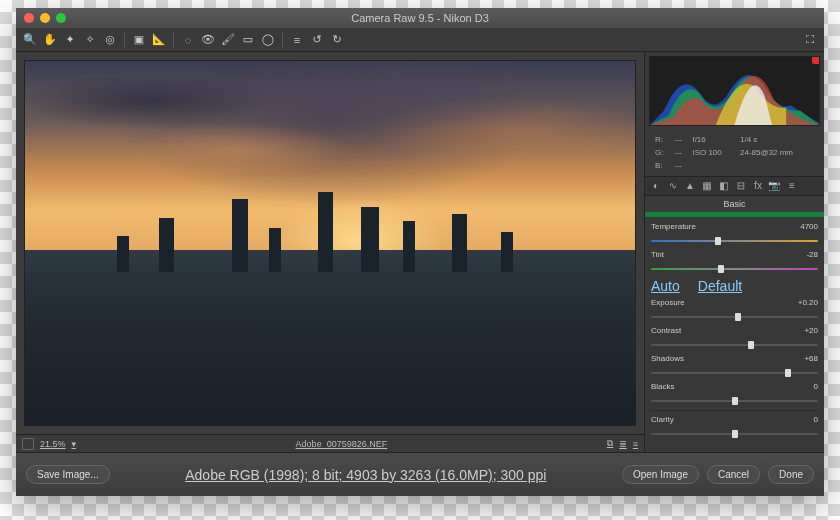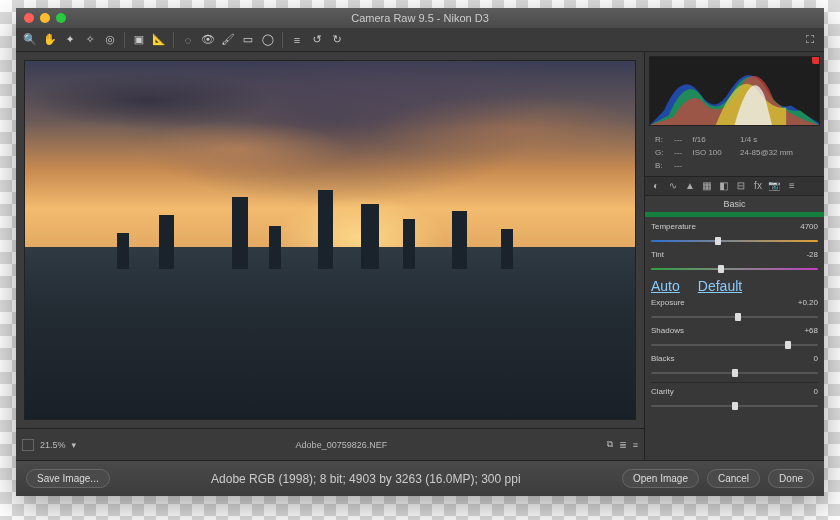--- a/index.html
+++ b/index.html
@@ -32,21 +32,21 @@
         radial-gradient(200px 50px at 80% 35%, rgba(180,120,80,.5), transparent 70%),
         radial-gradient(160px 40px at 35% 45%, rgba(200,140,90,.6), transparent 70%);}
   .skyline{position:absolute;left:0;right:0;bottom:0;height:48%;
       background:linear-gradient(to bottom,#2f3a42 0%,#222a32 40%,#1a2028 100%);}
   .bld{position:absolute;bottom:42%;background:#1a222c;}
   .b1{left:15%;width:2%;height:10%}.b2{left:22%;width:2.5%;height:15%}
   .b3{left:34%;width:2.5%;height:20%}.b4{left:40%;width:2%;height:12%}
   .b5{left:48%;width:2.5%;height:22%}.b6{left:55%;width:3%;height:18%}
   .b7{left:62%;width:2%;height:14%}.b8{left:70%;width:2.5%;height:16%}
   .b9{left:78%;width:2%;height:11%}
-  .statusbar{height:32px;background:#3a3a3a;border-top:1px solid #222;display:flex;align-items:center;font-size:9px;color:#bbb;padding:0 6px;gap:6px;}
+  .statusbar{height:18px;background:#3a3a3a;border-top:1px solid #222;display:flex;align-items:center;font-size:9px;color:#bbb;padding:0 6px;gap:6px;text-decoration:underline;}
   .statusbar .ctr{flex:1;text-align:center}
   .right{width:180px;background:#383838;border-left:1px solid #222;display:flex;flex-direction:column;}
   .histo{height:70px;margin:4px;border:1px solid #222;background:#1e1e1e;position:relative;overflow:hidden}
   .histo svg{width:100%;height:100%}
   .warn{width:8px;height:8px;background:#e03030;border-radius:2px;position:absolute;top:-1px;right:-1px}
   .meta{font-size:8px;color:#aaa;padding:2px 6px;line-height:1.4}
   .meta table{width:100%}
   .meta td{padding:0 2px}
   .tabstrip{height:20px;border-top:1px solid #222;border-bottom:1px solid #222;background:#333;display:flex;align-items:center;gap:3px;padding:0 4px}
   .tabstrip .t{width:14px;height:14px;display:flex;align-items:center;justify-content:center;color:#aaa;font-size:10px;cursor:pointer}
@@ -58,23 +58,23 @@
   .slider-row .top{display:flex;justify-content:space-between;align-items:center}
   .slider{height:10px;position:relative;margin-top:1px}
   .track{position:absolute;left:0;right:0;top:4px;height:2px;background:#555;border-radius:2px}
   .track.temp{background:linear-gradient(to right,#3070d0,#888,#e0a030)}
   .track.tint{background:linear-gradient(to right,#30a040,#888,#c040c0)}
   .thumb{position:absolute;top:1px;width:6px;height:8px;background:#ddd;border-radius:1px;transform:translateX(-50%);cursor:pointer}
   .sel{flex:1;background:#2a2a2a;border:1px solid #222;color:#ccc;font-size:8px;padding:1px 3px;border-radius:2px}
   .autorow{display:flex;justify-content:flex-start;gap:18px;font-size:14px;color:#8cf;margin:4px 0}
   .autorow span{text-decoration:underline;cursor:pointer}
   .hr{height:1px;background:#2a2a2a;margin:4px 0}
-  .footer{height:36px;background:linear-gradient(#4a4a4a,#3c3c3c);border-top:1px solid #222;display:flex;align-items:center;padding:0 10px;gap:8px;font-size:10px;color:#ccc}
+  .footer{height:44px;background:linear-gradient(#4a4a4a,#3c3c3c);border-top:1px solid #222;display:flex;align-items:center;padding:0 10px;gap:8px;font-size:10px;color:#ccc}
   .btn{background:#4a4a4a;border:1px solid #666;border-radius:10px;padding:3px 10px;font-size:10px;color:#ddd;cursor:pointer}
-  .footer .mid{flex:1;text-align:center;font-size:12px;color:#ccc;}
+  .footer .mid{flex:1;text-align:center;font-size:14px;color:#ccc;text-decoration:underline}
   .sicon{width:12px;height:12px;border:1px solid #666;display:inline-block}
 </style>
 </head>
 <body>
 
 <div class="window">
   <div class="titlebar">
     <div class="traffic">
       <div class="dot r"></div>
       <div class="dot y"></div>
@@ -214,20 +214,30 @@
               <span>Exposure</span>
               <span class="val">+0.20</span>
             </div>
             <div class="slider">
               <div class="track"></div>
               <div class="thumb" style="left:52%"></div>
             </div>
           </div>
         <div class="slider-row">
             <div class="top">
+              <span>Contrast</span>
+              <span class="val">+20</span>
+            </div>
+            <div class="slider">
+              <div class="track"></div>
+              <div class="thumb" style="left:60%"></div>
+            </div>
+          </div>
+        <div class="slider-row">
+            <div class="top">
               <span>Shadows</span>
               <span class="val hl">+68</span>
             </div>
             <div class="slider">
               <div class="track"></div>
               <div class="thumb" style="left:82%"></div>
             </div>
           </div>
         <div class="slider-row">
             <div class="top">

